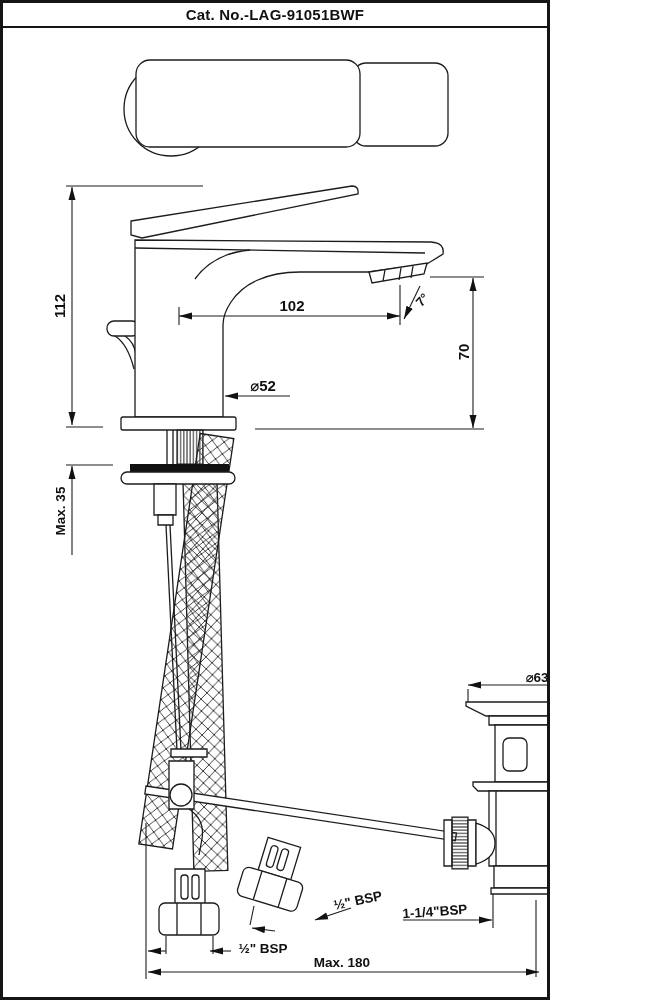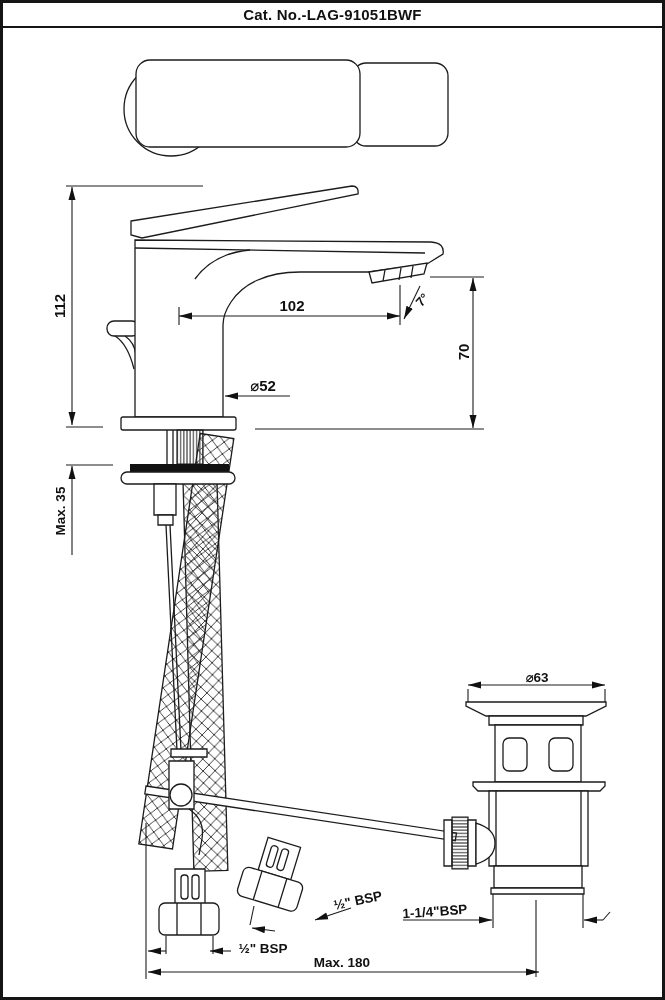--- a/index.html
+++ b/index.html
@@ -1,16 +1,16 @@
 <!DOCTYPE html>
 <html><head>
 <meta charset="utf-8">
 <style>
   html,body{margin:0;padding:0;background:#fff;}
-  .page{position:relative;width:665px;height:1000px;background:#ffffff;border:3px solid #151515;
+  .page{position:relative;width:550px;height:1000px;background:#ffffff;border:3px solid #151515;
         box-sizing:border-box;font-family:"Liberation Sans","DejaVu Sans",sans-serif;overflow:hidden;}
   .titlebar{position:absolute;top:0;left:0;right:0;height:23px;border-bottom:2px solid #151515;
         display:flex;align-items:center;justify-content:center;z-index:2;background:#fff;}
   .titlebar span{font-size:15px;font-weight:700;color:#111;letter-spacing:.2px;}
   svg.drawing{position:absolute;left:0;top:0;z-index:1;}
   svg.drawing *{vector-effect:non-scaling-stroke;}
   .ln{stroke:#1c1c1c;stroke-width:1.3;fill:none;}
   .shape{stroke:#1c1c1c;stroke-width:1.3;fill:#ffffff;}
   .dim{stroke:#1c1c1c;stroke-width:1.1;fill:none;}
   .dimtxt{fill:#111;font-family:"Liberation Sans","DejaVu Sans",sans-serif;font-size:15px;font-weight:700;}

